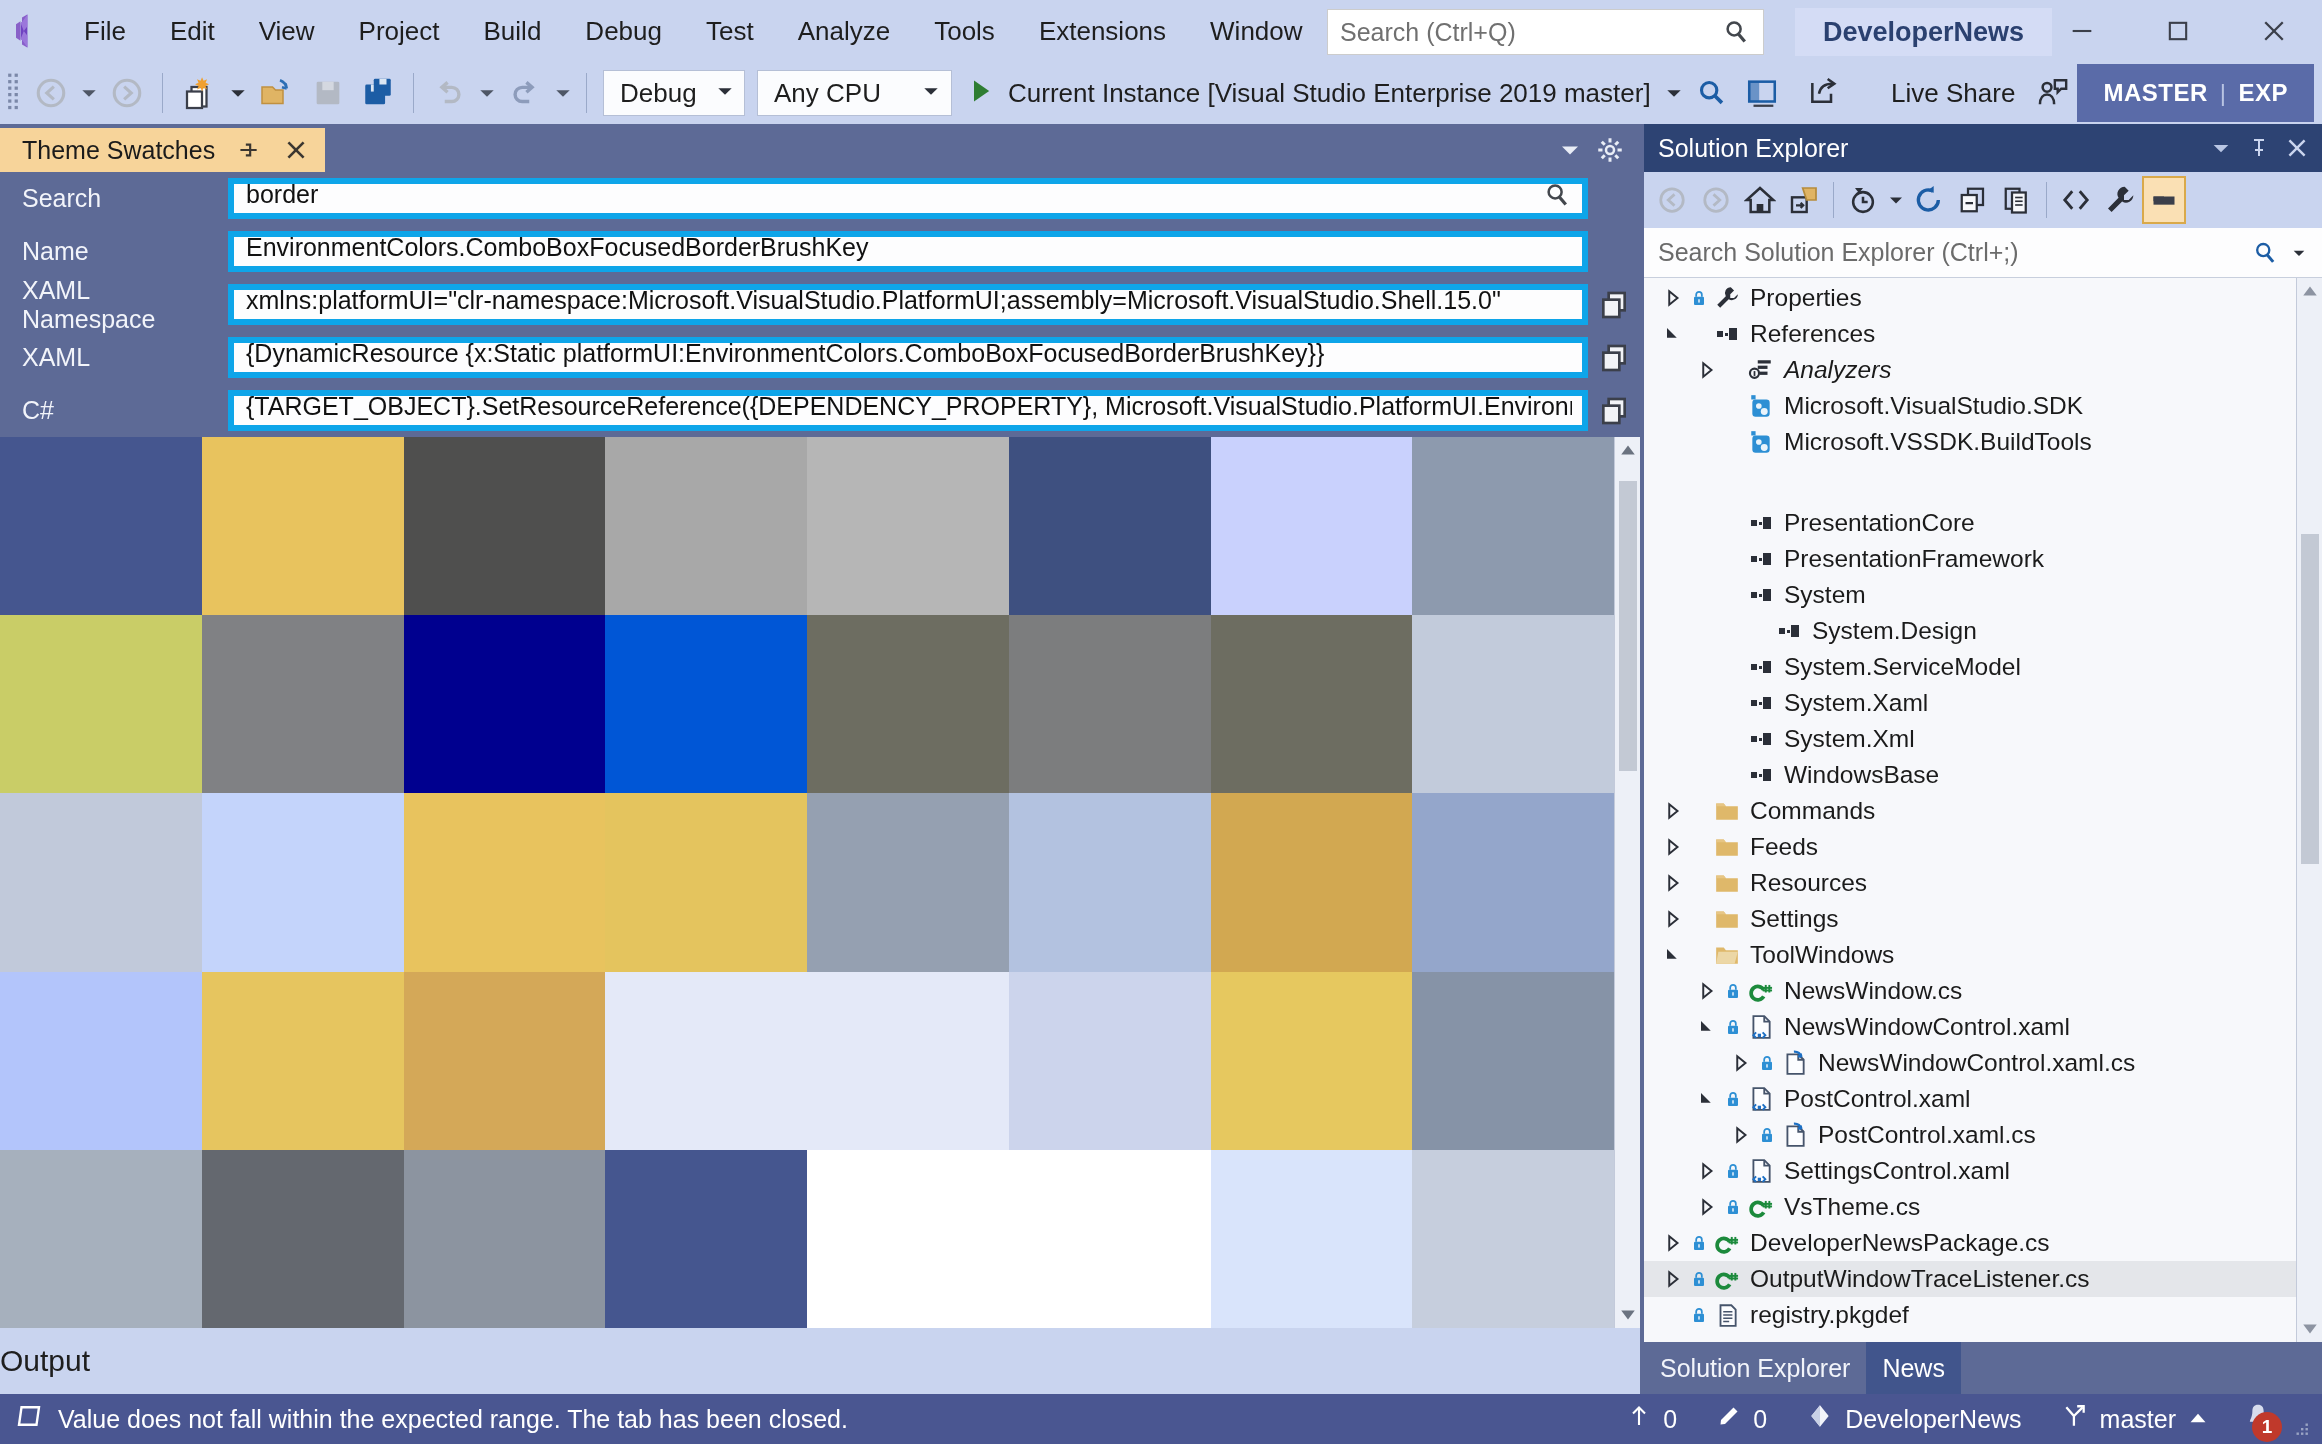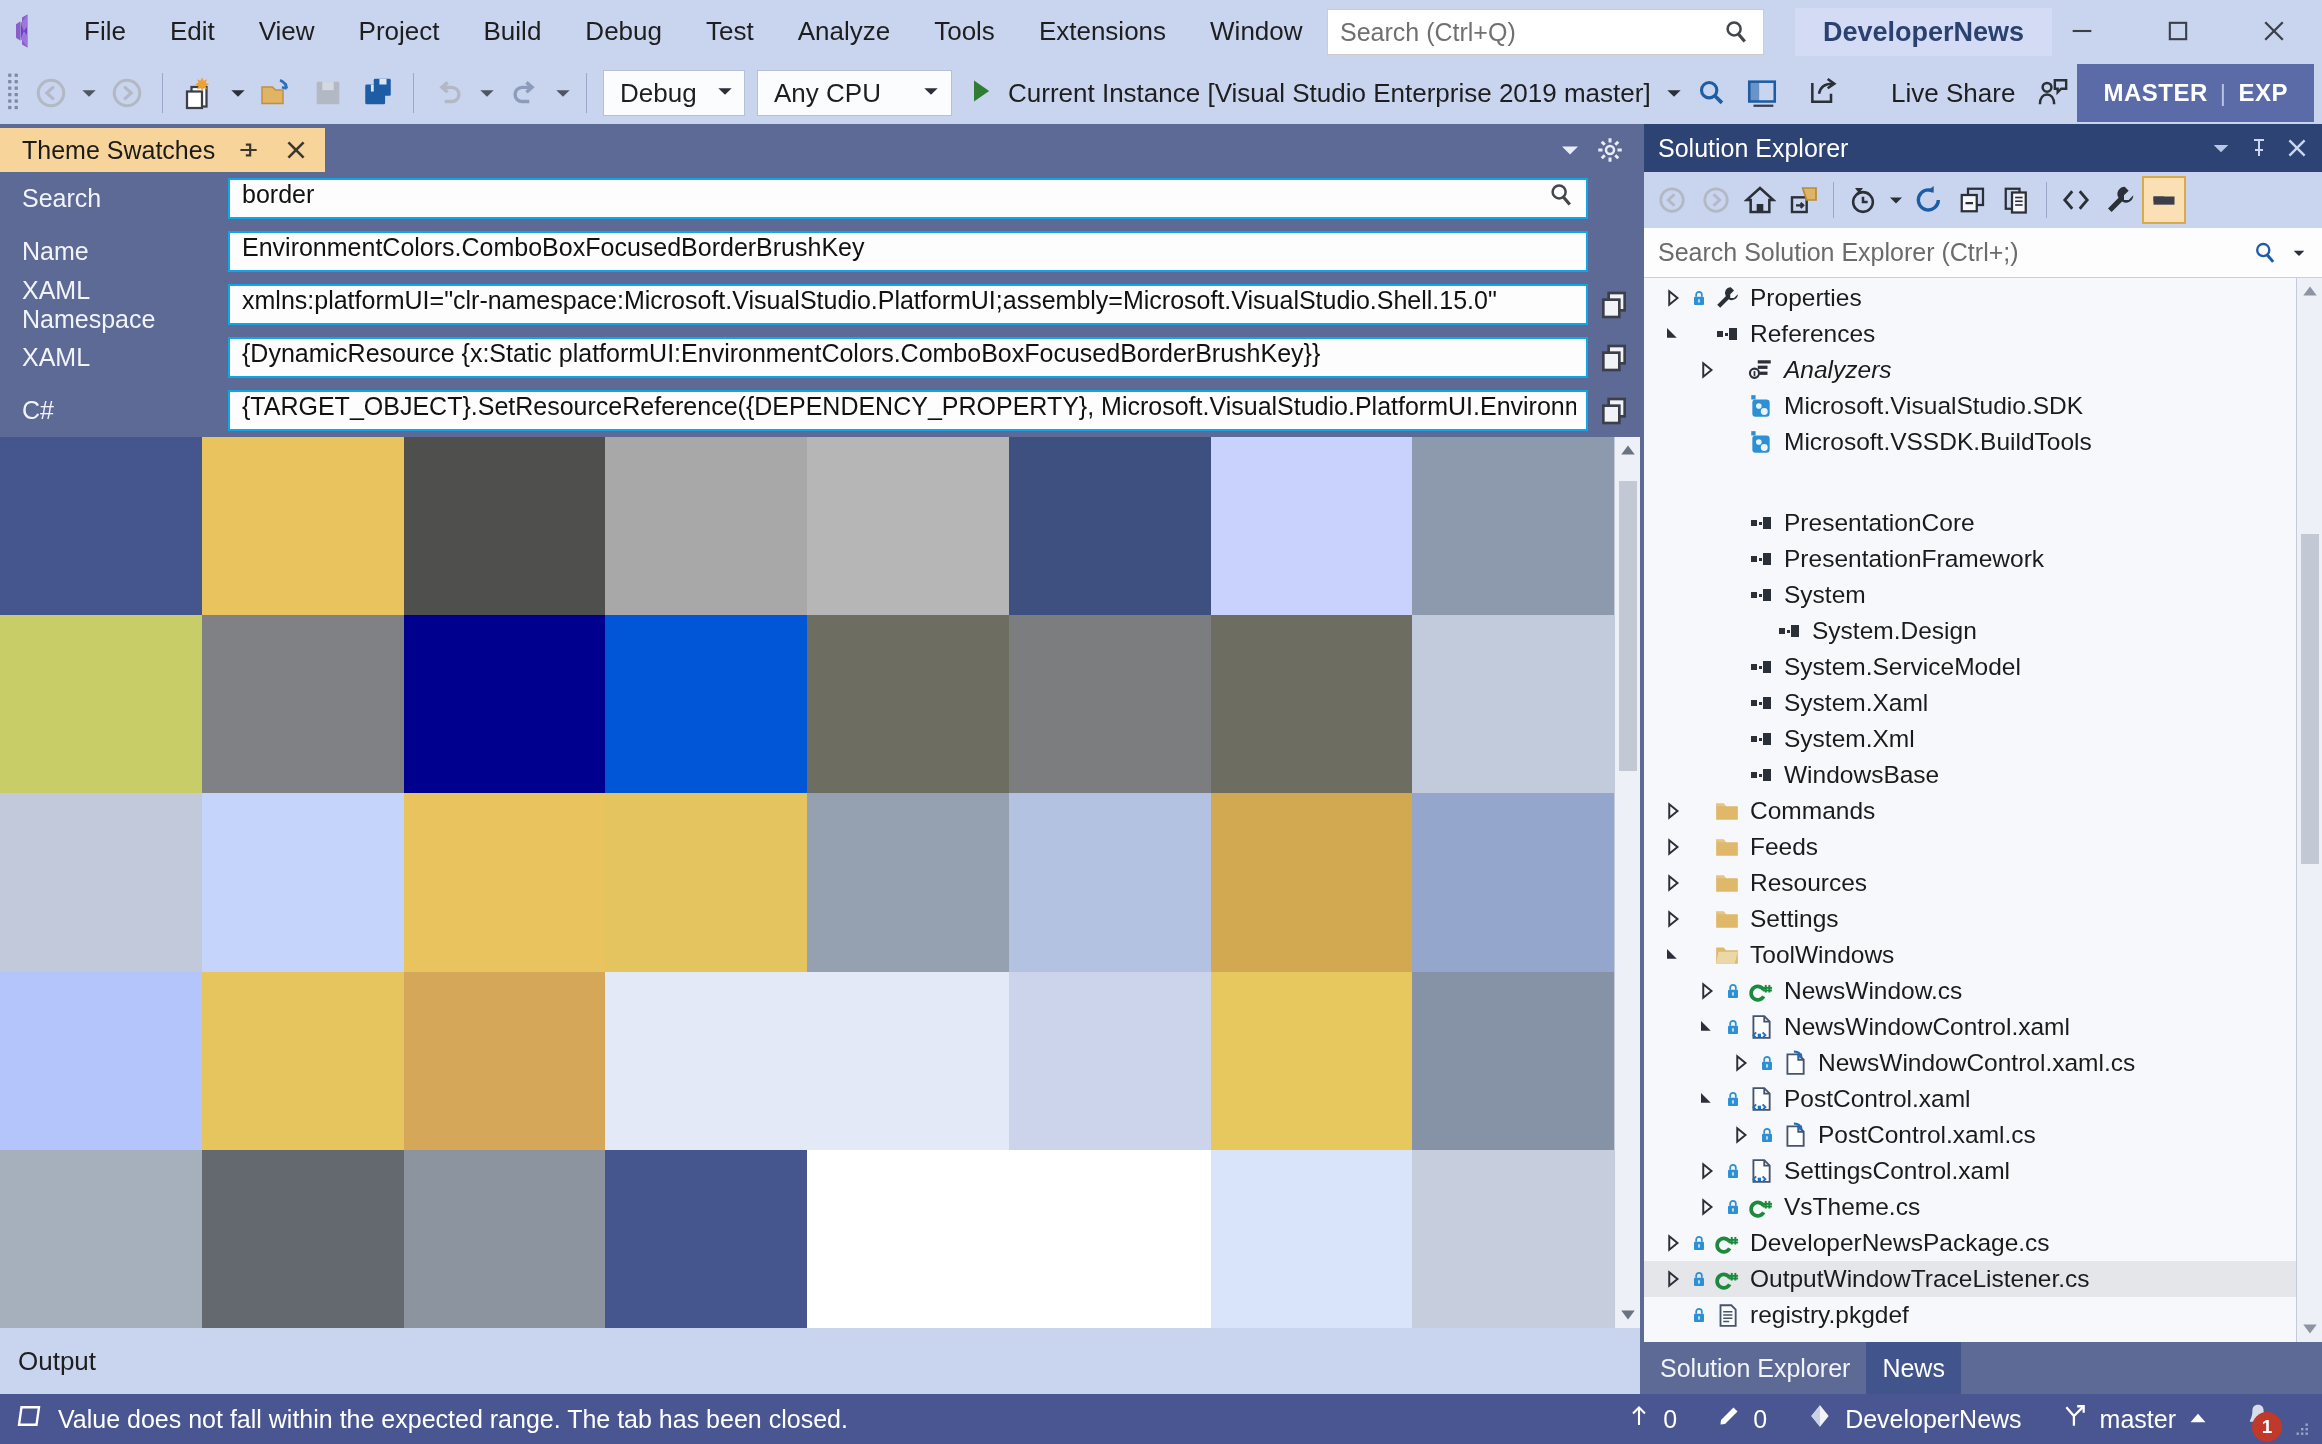--- a/index.html
+++ b/index.html
@@ -82,21 +82,21 @@
   .tool-tab .ticon { margin-left: 18px; width: 30px; height: 30px; display: flex; align-items: center; justify-content: center; }
   .tabstrip .right-icons { margin-left: auto; display: flex; align-items: center; height: 44px; padding-right: 10px; }
   .tabstrip .right-icons > div { width: 40px; height: 44px; display: flex; align-items: center; justify-content: center; }
 
   .swatchpanel { flex: 1 1 auto; display: flex; flex-direction: column; background: #5d6a96; min-height: 0; overflow: hidden; }
 
   .form { background: #5d6a96; padding: 0; }
   .frow { display: flex; align-items: center; height: 53px; }
   .flabel { width: 228px; flex: 0 0 228px; font-size: 25px; color: #f2f4fa; padding-left: 22px; }
   .finput {
-    flex: 1 1 auto; height: 41px; background: #fdfdfe; border: 2px solid #0ea5e9;
+    flex: 1 1 auto; height: 41px; background: #fdfdfe; border: 6px solid #0ea5e9;
     display: flex; align-items: center; padding: 0 10px 8px 12px; min-width: 0; position: relative;
   }
   .finput span.val {
     font-size: 25px; color: #111; white-space: nowrap; overflow: hidden; flex: 1 1 auto;
   }
   .finput .smag { width: 30px; height: 30px; flex: 0 0 30px; }
   .copybtn { width: 52px; flex: 0 0 52px; display: flex; align-items: center; justify-content: center; }
   .nocopy { width: 52px; flex: 0 0 52px; }
 
   .grid-wrap { flex: 1 1 auto; display: flex; min-height: 0; background: #5d6a96; }
@@ -107,21 +107,21 @@
   .cell { width: 100%; height: 100%; }
   .vscroll {
     width: 26px; flex: 0 0 26px; background: #edf0f7; display: flex; flex-direction: column;
     align-items: center; border-left: 1px solid #c3cada;
   }
   .vscroll .sarrow { height: 26px; width: 26px; display: flex; align-items: center; justify-content: center; }
   .vscroll .strack { flex: 1 1 auto; width: 26px; position: relative; }
   .vscroll .sthumb { position: absolute; left: 4px; width: 18px; background: #c3c9d4; }
 
   .outputbar { flex: 0 0 66px; height: 66px; background: #c9d4ef; display: flex; align-items: center; }
-  .outputbar .olabel { font-size: 26px; color: #1e1e1e; padding-left: 18px; }
+  .outputbar .olabel { font-size: 30px; color: #1e1e1e; }
 
   
   .rightcol { width: 682px; flex: 0 0 682px; display: flex; flex-direction: column; background: #edf0f7; border-left: 4px solid #5d6a96; }
   .se-header {
     height: 48px; flex: 0 0 48px; background: #2d4373; display: flex; align-items: center;
     padding: 0 6px 0 14px;
   }
   .se-header .setitle { font-size: 25px; color: #ffffff; white-space: nowrap; }
   .se-header .hicons { margin-left: auto; display: flex; align-items: center; }
   .se-header .hicons > div { width: 38px; height: 44px; display: flex; align-items: center; justify-content: center; }

